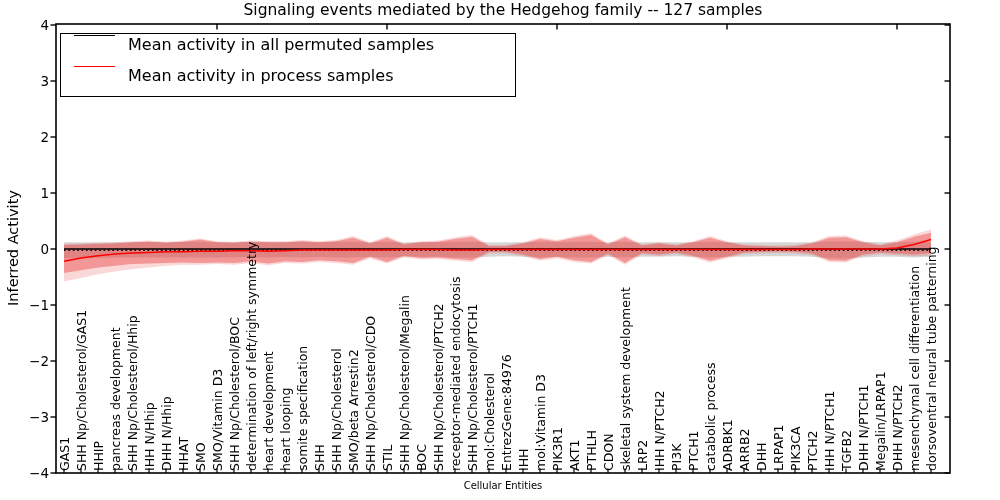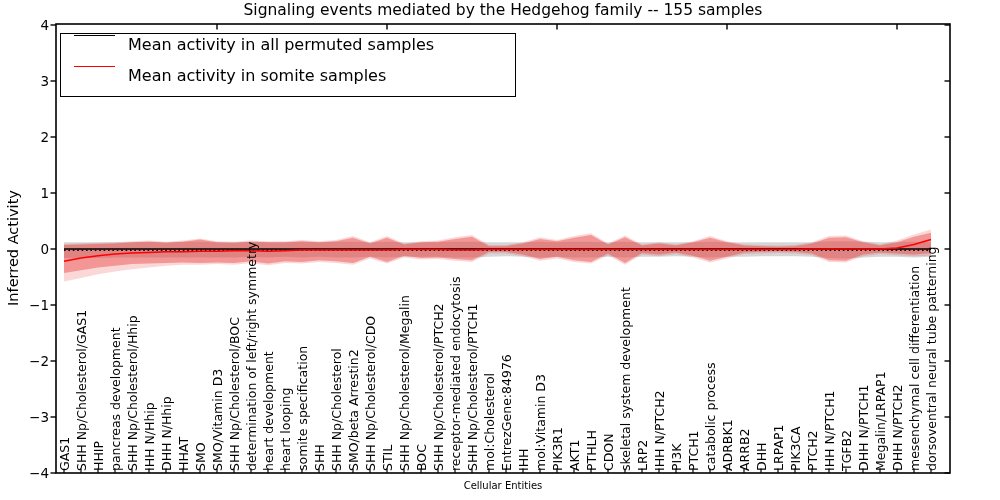--- a/index.html
+++ b/index.html
@@ -37,21 +37,21 @@
   }
   .legend-row{display:flex;height:30px;margin-top:1px;}
   .legend-line{width:41px;height:0;border-top:1.7px solid #000;margin-left:13px;flex:none;}
   .legend-text{margin-left:13px;font-size:16px;white-space:nowrap;}
 </style>
 </head>
 <body>
 
 <div class="figure">
 
-  <div class="title">Signaling events mediated by the Hedgehog family -- 155 samples</div>
+  <div class="title">Signaling events mediated by the Hedgehog family -- 127 samples</div>
 
   <div class="ylabel">Inferred Activity</div>
 
   <svg class="plot" id="plot-svg" width="1000" height="500">
       <path d="M64,242.3 L81,242.3 L98,242.3 L115,242.3 L132,242.3 L149,241.7 L166,242.3 L183,241.7 L200,241.7 L217,242.3 L234,242.3 L251,241.7 L268,242.3 L285,242.3 L302,241.7 L319,242.3 L336,241.7 L353,241.7 L370,242.3 L387,241.7 L404,242.3 L421,242.3 L438,242.3 L455,241.7 L472,241.7 L489,242.3 L506,242.3 L523,242.3 L540,241.7 L557,242.3 L574,241.7 L591,241.7 L608,242.3 L625,241.7 L642,242.3 L659,242.3 L676,242.3 L693,242.3 L710,241.7 L727,242.3 L744,242.3 L761,242.3 L778,242.3 L795,242.3 L812,242.3 L829,241.2 L846,241.2 L863,241.7 L880,242.3 L897,242.3 L914,241.7 L931,242.3 L931,256.8 L914,257.4 L897,256.8 L880,256.8 L863,257.4 L846,258.5 L829,258.0 L812,256.8 L795,256.3 L778,256.3 L761,256.3 L744,256.8 L727,256.8 L710,257.4 L693,256.8 L676,256.3 L659,256.8 L642,256.8 L625,257.4 L608,256.8 L591,257.4 L574,257.4 L557,256.8 L540,257.4 L523,256.8 L506,256.3 L489,256.8 L472,257.4 L455,257.4 L438,256.8 L421,256.8 L404,256.8 L387,257.4 L370,256.8 L353,257.4 L336,257.4 L319,256.8 L302,257.4 L285,256.8 L268,257.4 L251,256.8 L234,257.4 L217,257.4 L200,257.4 L183,257.4 L166,257.4 L149,257.4 L132,257.4 L115,257.4 L98,258.0 L81,258.0 L64,258.0 Z" fill="#000000" fill-opacity="0.16" stroke="none"></path>
       <path d="M64,244.0 L81,243.4 L98,242.8 L115,242.3 L132,241.2 L149,240.6 L166,241.7 L183,240.6 L200,238.4 L217,241.2 L234,241.7 L251,240.6 L268,241.2 L285,241.2 L302,240.0 L319,241.2 L336,240.0 L353,236.1 L370,242.3 L387,236.1 L404,243.4 L421,241.2 L438,240.6 L455,237.2 L472,235.0 L489,245.1 L506,245.1 L523,242.3 L540,237.2 L557,240.0 L574,236.1 L591,233.3 L608,243.4 L625,235.6 L642,244.5 L659,242.3 L676,244.5 L693,241.2 L710,236.1 L727,241.2 L744,244.5 L761,245.1 L778,245.6 L795,245.1 L812,242.3 L829,236.1 L846,235.6 L863,241.2 L880,244.5 L897,240.6 L914,234.4 L931,229.4 L931,255.7 L914,256.3 L897,255.2 L880,254.0 L863,256.3 L846,262.4 L829,261.9 L812,255.2 L795,253.5 L778,252.9 L761,253.5 L744,254.0 L727,258.5 L710,262.4 L693,257.4 L676,254.0 L659,256.3 L642,254.6 L625,264.7 L608,255.2 L591,263.6 L574,261.9 L557,258.5 L540,260.8 L523,256.3 L506,253.5 L489,253.5 L472,261.9 L455,260.8 L438,259.1 L421,259.6 L404,257.4 L387,263.6 L370,258.5 L353,264.7 L336,263.0 L319,261.9 L302,263.6 L285,263.0 L268,265.2 L251,263.0 L234,264.7 L217,264.1 L200,264.7 L183,264.7 L166,265.8 L149,267.5 L132,269.2 L115,271.4 L98,274.2 L81,278.1 L64,281.5 Z" fill="#e63c3c" fill-opacity="0.2" stroke="none"></path>
       <path d="M64,245.1 L81,244.5 L98,244.0 L115,243.4 L132,242.3 L149,241.7 L166,242.8 L183,241.7 L200,239.5 L217,242.3 L234,242.8 L251,241.7 L268,242.3 L285,242.3 L302,241.2 L319,242.3 L336,241.2 L353,237.8 L370,243.4 L387,237.8 L404,244.5 L421,242.3 L438,241.7 L455,238.9 L472,236.7 L489,246.2 L506,246.2 L523,243.4 L540,238.9 L557,241.2 L574,237.8 L591,235.0 L608,244.5 L625,237.2 L642,245.6 L659,243.4 L676,245.6 L693,242.3 L710,237.8 L727,242.3 L744,245.6 L761,246.2 L778,246.8 L795,246.2 L812,243.4 L829,237.8 L846,237.2 L863,242.3 L880,245.6 L897,242.3 L914,236.7 L931,232.8 L931,252.9 L914,254.6 L897,253.5 L880,252.4 L863,254.6 L846,260.8 L829,260.2 L812,253.5 L795,251.8 L778,251.2 L761,251.8 L744,252.4 L727,256.8 L710,260.8 L693,255.7 L676,252.4 L659,254.6 L642,252.9 L625,263.0 L608,253.5 L591,261.9 L574,260.2 L557,256.8 L540,259.1 L523,254.6 L506,251.8 L489,251.8 L472,260.2 L455,259.1 L438,257.4 L421,258.0 L404,255.7 L387,261.9 L370,256.8 L353,263.0 L336,261.3 L319,260.2 L302,261.9 L285,261.3 L268,263.6 L251,261.3 L234,263.0 L217,262.4 L200,263.0 L183,262.4 L166,263.0 L149,263.6 L132,264.1 L115,265.8 L98,267.5 L81,270.3 L64,273.1 Z" fill="#e63c3c" fill-opacity="0.42" stroke="none"></path>
       <polyline points="64,249.0 81,249.0 98,249.0 115,249.0 132,249.0 149,249.0 166,249.0 183,249.0 200,249.0 217,249.0 234,249.0 251,249.0 268,249.0 285,249.0 302,249.0 319,249.0 336,249.0 353,249.0 370,249.0 387,249.0 404,249.0 421,249.0 438,249.0 455,249.0 472,249.0 489,249.0 506,249.0 523,249.0 540,249.0 557,249.0 574,249.0 591,249.0 608,249.0 625,249.0 642,249.0 659,249.0 676,249.0 693,249.0 710,249.0 727,249.0 744,249.0 761,249.0 778,249.0 795,249.0 812,249.0 829,249.0 846,249.0 863,249.0 880,249.0 897,249.0 914,249.0 931,249.0" fill="none" stroke="#000000" stroke-width="1.5"></polyline>
       <polyline points="64,250.3 81,250.3 98,250.3 115,250.3 132,250.3 149,250.3 166,250.3 183,250.3 200,250.3 217,250.3 234,250.3 251,250.3 268,250.3 285,250.3 302,250.3 319,250.3 336,250.3 353,250.3 370,250.3 387,250.3 404,250.3 421,250.3 438,250.3 455,250.3 472,250.3 489,250.3 506,250.3 523,250.3 540,250.3 557,250.3 574,250.3 591,250.3 608,250.3 625,250.3 642,250.3 659,250.3 676,250.3 693,250.3 710,250.3 727,250.3 744,250.3 761,250.3 778,250.3 795,250.3 812,250.3 829,250.3 846,250.3 863,250.3 880,250.3 897,250.3 914,250.3 931,250.3" fill="none" stroke="#000000" stroke-width="1.2" stroke-dasharray="1.6 2.8"></polyline>
       <polyline points="64,261.3 81,258.0 98,255.7 115,254.0 132,252.9 149,252.4 166,251.8 183,251.8 200,251.2 217,251.2 234,250.7 251,250.7 268,251.2 285,250.7 302,250.1 319,250.1 336,250.1 353,250.1 370,250.1 387,250.1 404,249.6 421,249.6 438,249.6 455,250.1 472,250.1 489,249.6 506,249.6 523,249.6 540,249.6 557,249.6 574,249.6 591,249.6 608,249.6 625,249.6 642,249.6 659,249.6 676,249.6 693,249.6 710,249.6 727,249.6 744,249.6 761,249.6 778,249.6 795,249.6 812,249.0 829,249.0 846,249.0 863,249.0 880,249.0 897,247.9 914,244.5 931,239.5" fill="none" stroke="#ff0000" stroke-width="1.5"></polyline>
@@ -199,19 +199,19 @@
       <div class="xlab" style="left: 923.5px;">dorsoventral neural tube patterning</div>
     </div>
 
   <div class="legend">
     <div class="legend-row">
       <div class="legend-line" id="legend-line-0" style="border-top-color: rgb(0, 0, 0);"></div>
       <div class="legend-text">Mean activity in all permuted samples</div>
     </div>
     <div class="legend-row">
       <div class="legend-line" id="legend-line-1" style="border-top-color: rgb(255, 0, 0);"></div>
-      <div class="legend-text">Mean activity in somite samples</div>
+      <div class="legend-text">Mean activity in process samples</div>
     </div>
   </div>
 
   <div class="xlabel">Cellular Entities</div>
 
 </div>
 
 </body></html>

